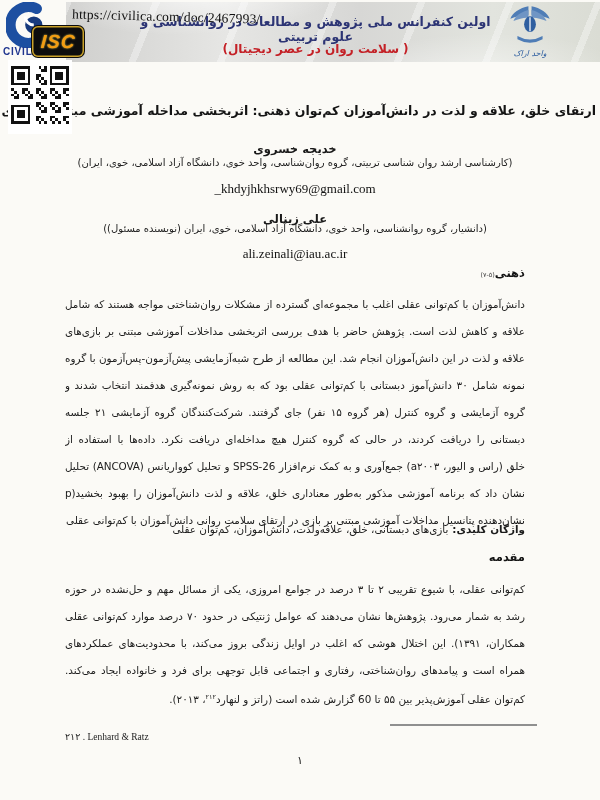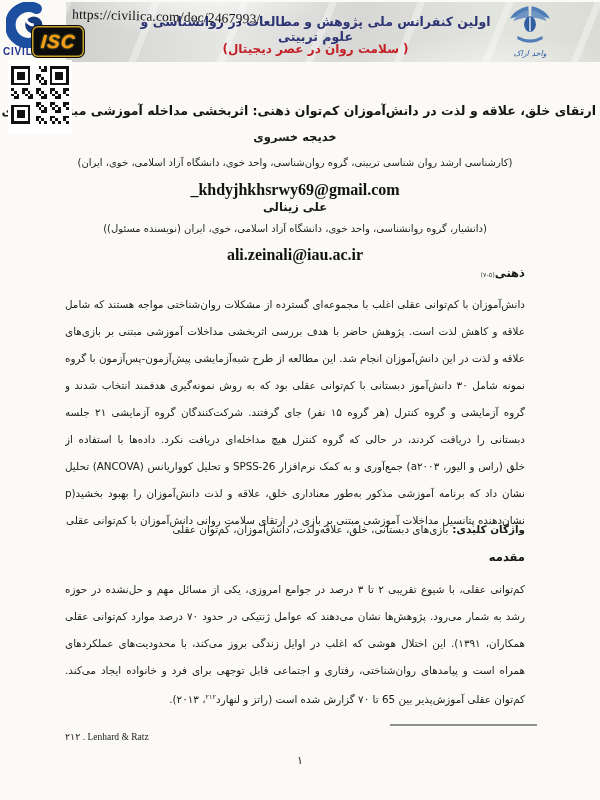--- a/index.html
+++ b/index.html
@@ -55,25 +55,25 @@
     font-family:"Liberation Sans",sans-serif;letter-spacing:1px;
     text-shadow:0 0 2px #ffdd55;transform:skewX(-4deg);
   }
   .qr{position:absolute;left:8px;top:60px;z-index:5;background:#ffffff;padding:3px;}
   
   .paper-title{
     position:absolute;right:4px;top:103px;z-index:0;white-space:nowrap;
     direction:rtl;font-weight:bold;font-size:12.5px;color:#141414;margin:0;
   }
   .centered{position:absolute;left:65px;width:460px;text-align:center;direction:rtl;}
-  .author-name{font-weight:bold;font-size:11.5px;}
+  .author-name{font-weight:bold;font-size:11.5px;margin-top:12px;}
   .affiliation{font-size:10px;color:#222;}
   .email{
     font-family:"Liberation Serif","DejaVu Serif",serif;direction:ltr;
-    font-weight:bold;font-size:16px;color:#111;
+    font-weight:normal;font-size:13px;color:#111;
   }
   
   .heading{
     position:absolute;left:65px;width:460px;direction:rtl;text-align:right;
     font-weight:bold;font-size:11.5px;color:#141414;
   }
   .heading .mark{font-size:6.5px;color:#444;font-weight:normal;margin-inline-start:3px;direction:ltr;unicode-bidi:isolate;margin-left:20px;}
   .tline{
     position:absolute;left:65px;width:460px;height:27px;overflow:hidden;
     direction:rtl;text-align:justify;text-align-last:justify;
@@ -258,20 +258,20 @@
   <div class="tline tlast kw" style="top:516px;">
     <span class="lbl">واژگان کلیدی:</span><span class="val">بازی‌های دبستانی، خلق، علاقه‌ولذت، دانش‌آموزان، کم‌توان عقلی</span>
   </div>
 
   <div class="heading" style="top:550px;">مقدمه</div>
   <div class="tline" style="top:576px;">کم‌توانی عقلی، با شیوع تقریبی ۲ تا ۳ درصد در جوامع امروزی، یکی از مسائل مهم و حل‌نشده در حوزه علوم پزشکی و روان‌شناسی</div>
   <div class="tline" style="top:603px;">رشد به شمار می‌رود. پژوهش‌ها نشان می‌دهند که عوامل ژنتیکی در حدود ۷۰ درصد موارد کم‌توانی عقلی نقش دارند (بسطامی و</div>
   <div class="tline" style="top:630px;">همکاران، ۱۳۹۱). این اختلال هوشی که اغلب در اوایل زندگی بروز می‌کند، با محدودیت‌های عملکردهای شناختی و اجتماعی</div>
   <div class="tline" style="top:657px;">همراه است و پیامدهای روان‌شناختی، رفتاری و اجتماعی قابل توجهی برای فرد و خانواده ایجاد می‌کند. میانگین بهره هوشی افراد</div>
   <div class="tline tlast" style="top:684px;">
-    <span>کم‌توان عقلی آموزش‌پذیر بین 65 تا ۷۰ گزارش شده است (راتز و لنهارد</span><sup class="fn">۲۱۲</sup><span>، ۲۰۱۳).</span>
+    <span>کم‌توان عقلی آموزش‌پذیر بین ۵۵ تا 60 گزارش شده است (راتز و لنهارد</span><sup class="fn">۲۱۲</sup><span>، ۲۰۱۳).</span>
   </div>
 
   <div class="fn-rule"></div>
   <div class="footnote">۲۱۲ . Lenhard &amp; Ratz</div>
   <div class="page-number">۱</div>
 
 </div>
 
 </body></html>

